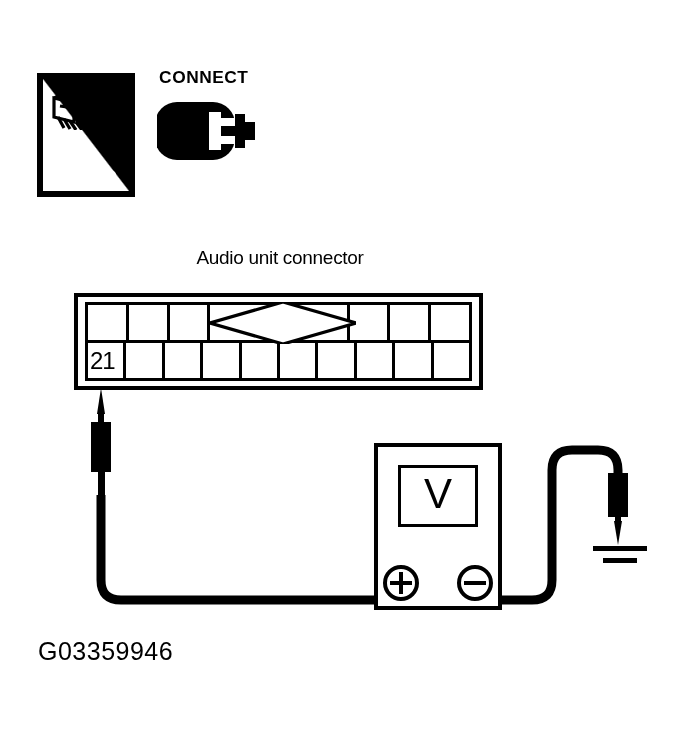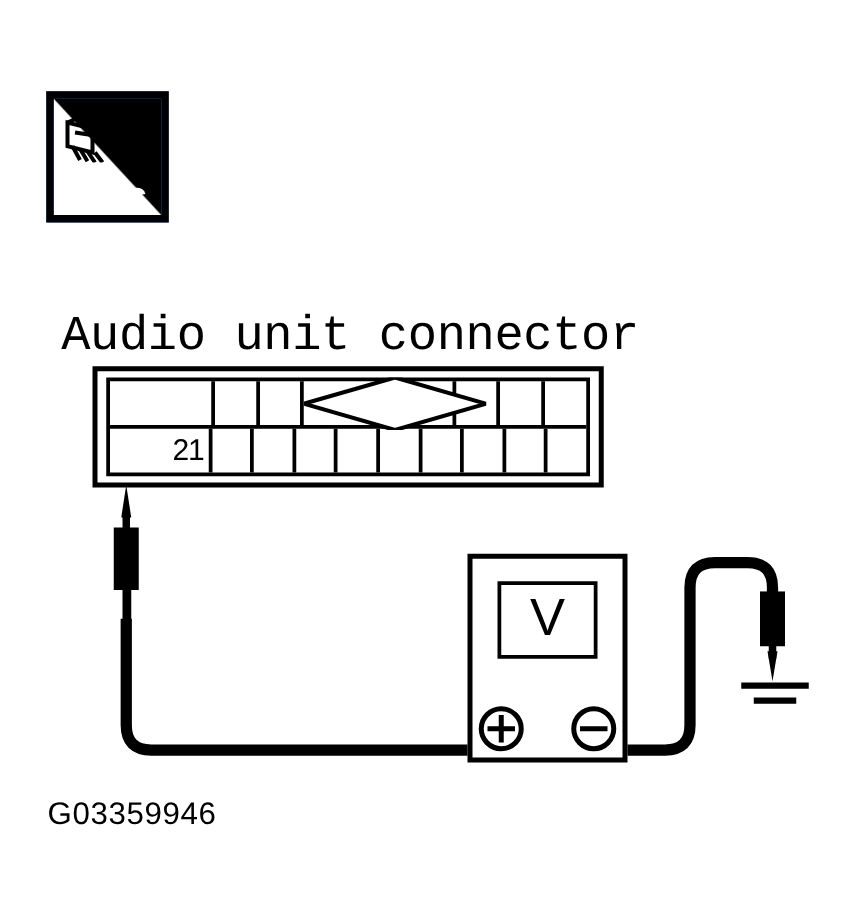--- a/index.html
+++ b/index.html
@@ -24,23 +24,23 @@
     width: 350px;
     height: 115px;
   }
 
   
   #hs-badge {
     position: absolute;
     left: 0px;
     top: 5px;
     width: 98px;
-    height: 105px;
+    height: 124px;
     border: 6px solid #000;
-    background: #3b82f6;
+    background: #ef4444;
     box-sizing: border-box;
     overflow: hidden;
   }
   #hs-badge .diag {
     position: absolute;
     left: 0; top: 0; right: 0; bottom: 0;
     background: linear-gradient(to bottom left, #000 0, #000 49.5%, #fff 50.5%, #fff 100%);
   }
   #hs-badge .harness {
     position: absolute;
@@ -96,22 +96,22 @@
     height: 92px;
   }
 
   
   #connector-title {
     position: absolute;
     left: 0;
     top: 247px;
     width: 560px;
     text-align: center;
-    font-size: 39px;
-    font-family: Liberation Mono, monospace;
+    font-size: 19px;
+    font-family: Liberation Sans, sans-serif;
     letter-spacing: -0.3px;
     white-space: nowrap;
   }
 
   
   #connector-box {
     position: absolute;
     left: 74px;
     top: 293px;
     width: 409px;
@@ -134,21 +134,20 @@
     height: 79px;
     border: 3px solid #000;
     box-sizing: border-box;
     display: flex;
     flex-direction: column;
   }
   .grid-row {
     display: flex;
     flex: 1 1 0;
     position: relative;
-    padding-left: 48px;
   }
   .grid-row.row-top { border-bottom: 3px solid #000; }
   .grid-cell {
     border-right: 3px solid #000;
     box-sizing: border-box;
     position: relative;
     display: flex;
     align-items: center;
     justify-content: flex-start;
   }
@@ -304,20 +303,36 @@
           <path d="M14 35 L20 45"></path>
           <path d="M20 37 L26 46"></path>
           <path d="M26 38 L32 46"></path>
           <path d="M30 26 L34 30"></path>
         </g>
       </svg>
     </div>
     <div class="hs-text">H.S.</div>
   </div>
 
+  <div id="connect-icon">
+    <div class="connect-label">CONNECT</div>
+    <div class="plug-wrap">
+      <svg width="100" height="74" viewBox="0 0 100 74">
+
+        <path d="M20 8 h36 a22 22 0 0 1 22 22 v14 a22 22 0 0 1 -22 22 h-36 a22 22 0 0 1 -22 -22 v-14 a22 22 0 0 1 22 -22 z" fill="#000"></path>
+
+        <rect x="52" y="18" width="12" height="38" fill="#fff"></rect>
+        <rect x="60" y="24" width="26" height="8" fill="#fff"></rect>
+        <rect x="60" y="42" width="26" height="8" fill="#fff"></rect>
+        <rect x="78" y="20" width="10" height="34" fill="#000"></rect>
+        <rect x="86" y="28" width="12" height="18" fill="#000"></rect>
+        <rect x="-4" y="28" width="14" height="18" fill="#000"></rect>
+      </svg>
+    </div>
+  </div>
 
 </div>
 
 <div id="connector-title">Audio unit connector</div>
 
 <div id="connector-box">
   <div id="connector-outer"></div>
   <div id="connector-grid">
 
     <div class="grid-row row-top">

